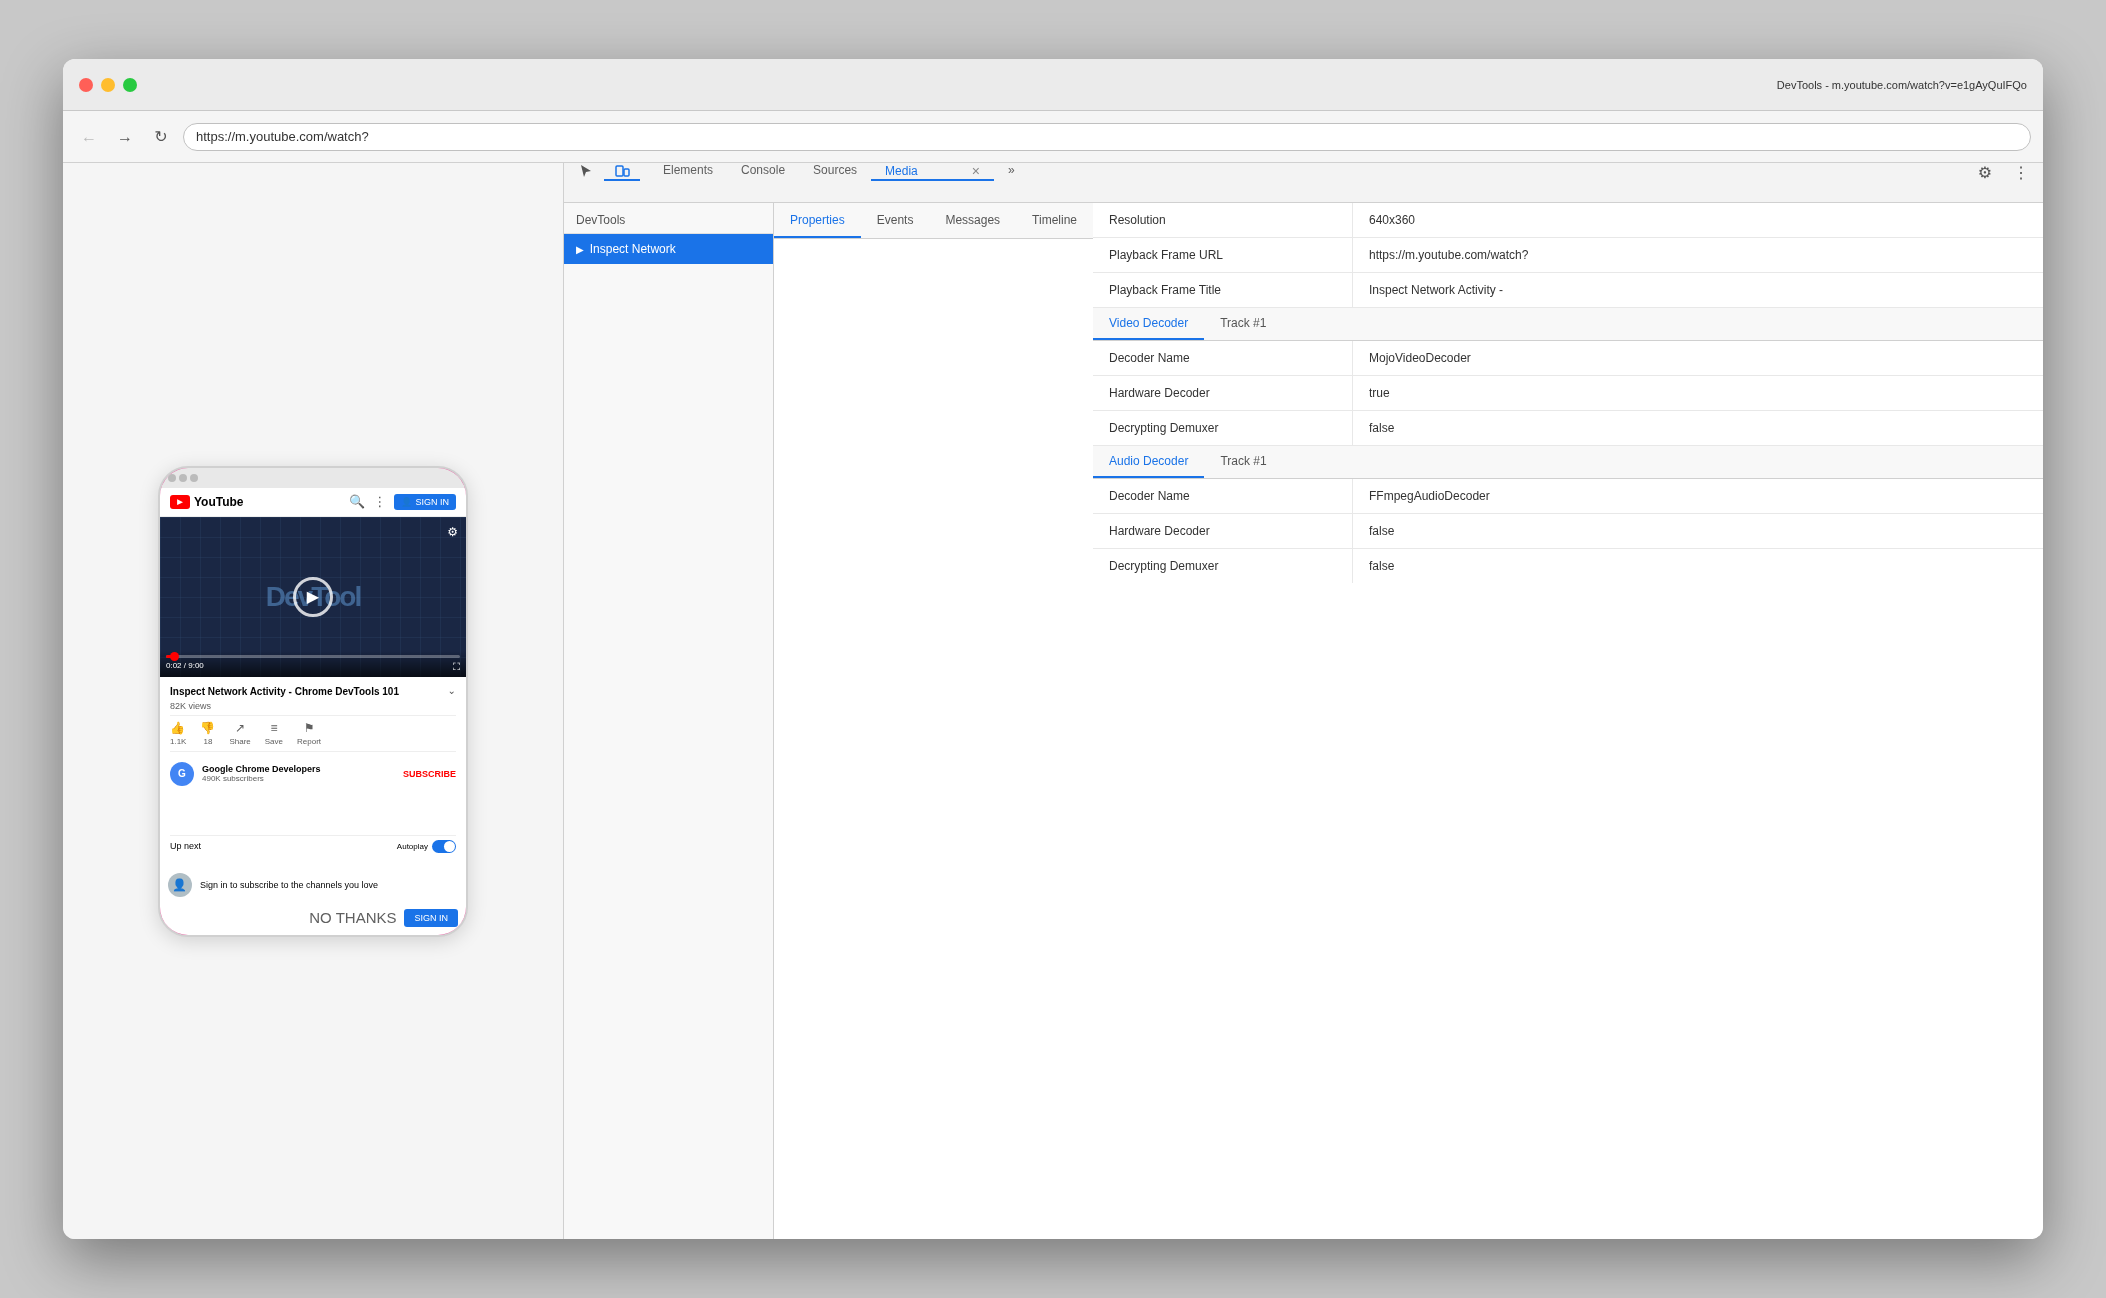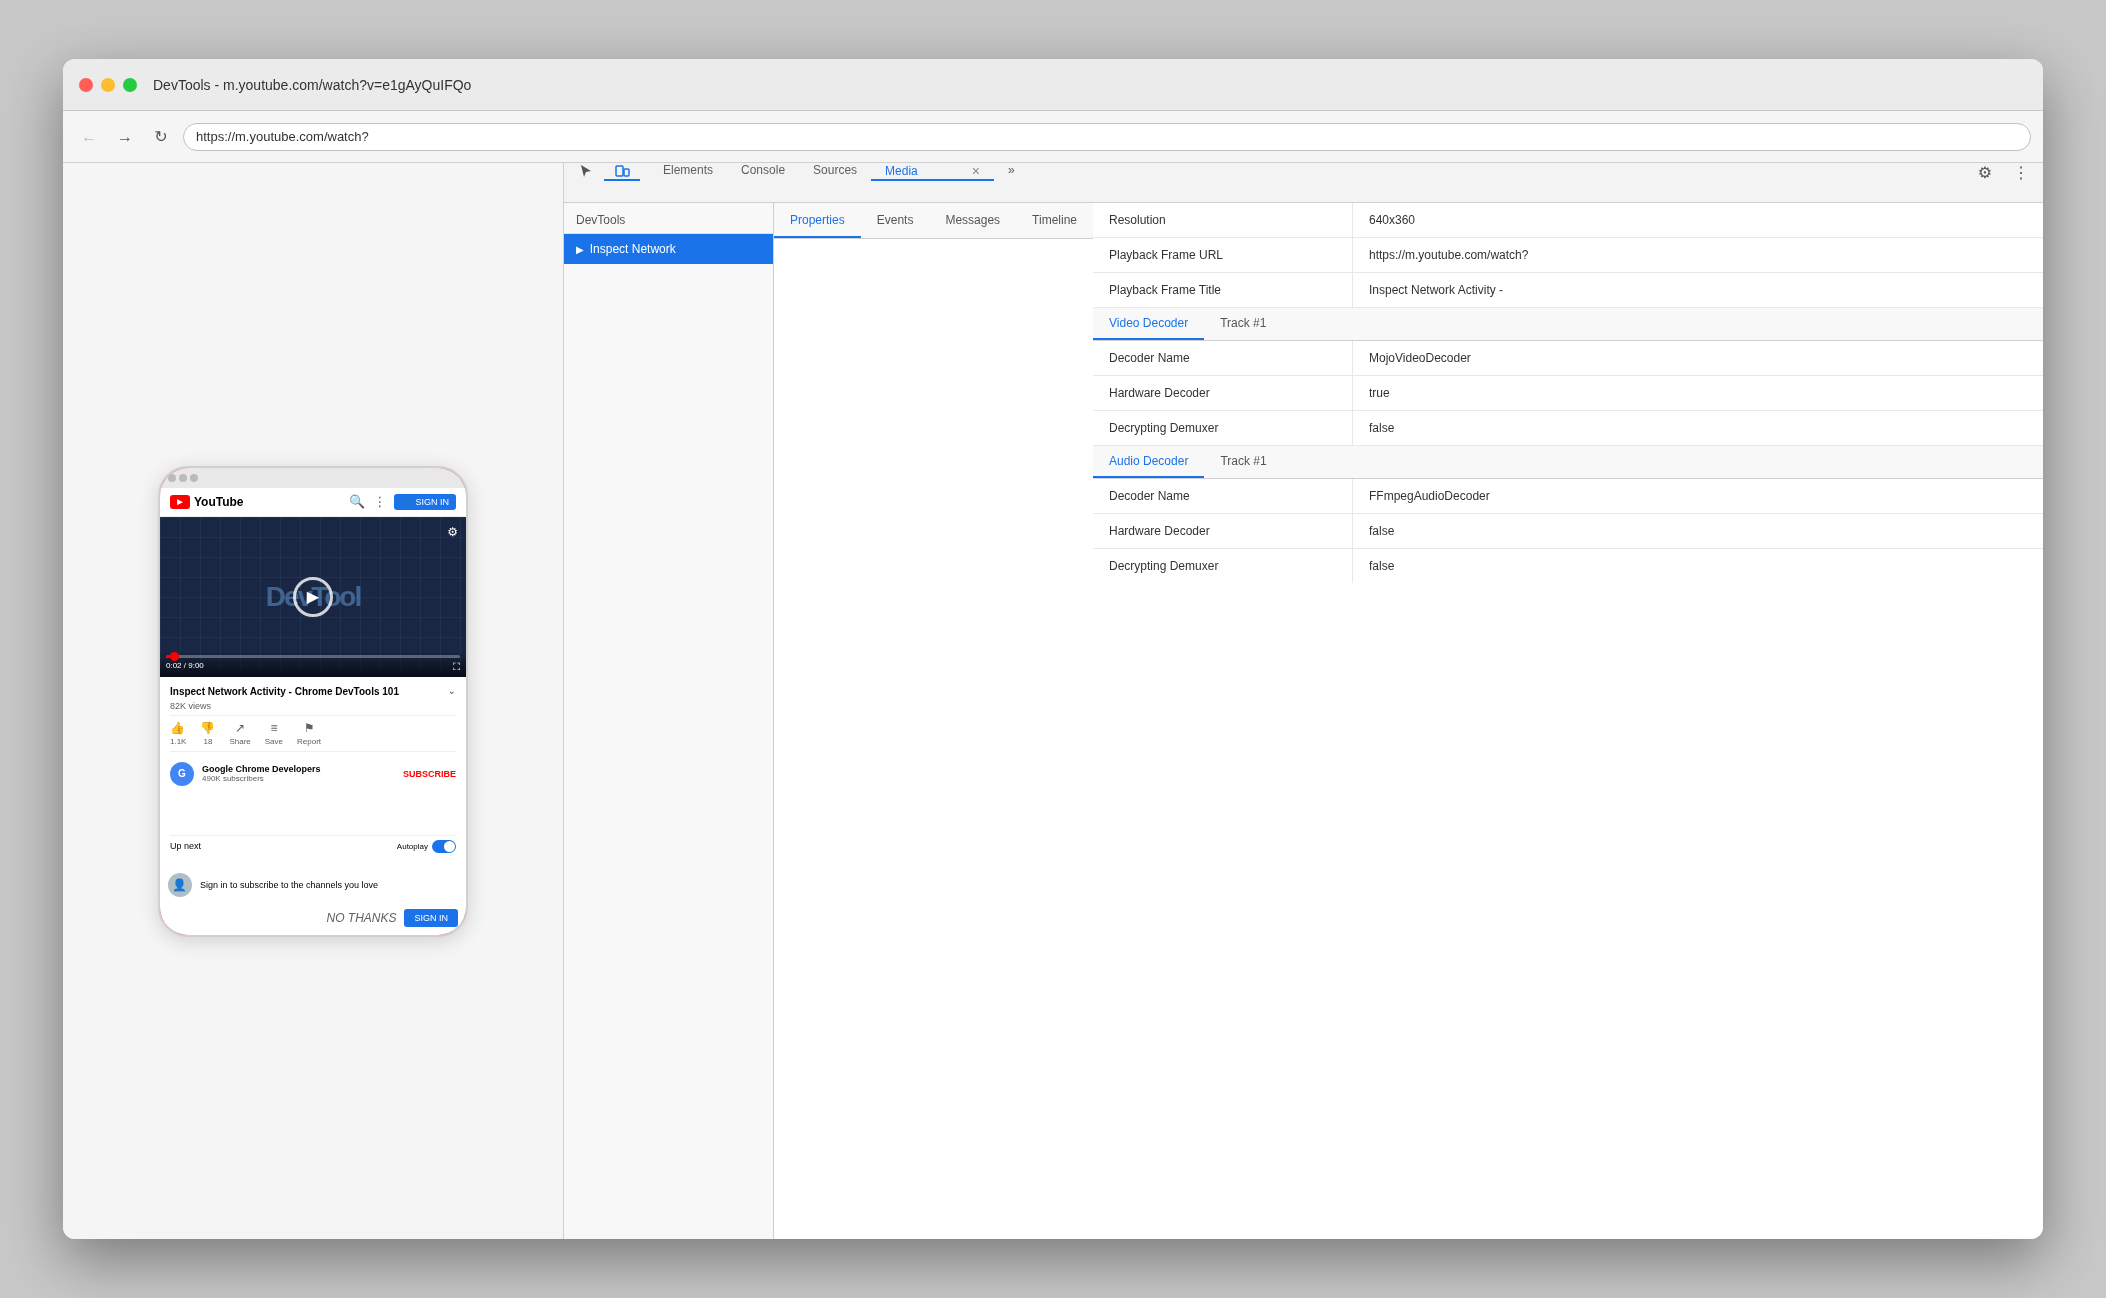--- a/index.html
+++ b/index.html
@@ -40,22 +40,22 @@
     .traffic-light {
       width: 14px;
       height: 14px;
       border-radius: 50%;
     }
     .tl-close { background: #ff5f57; }
     .tl-min { background: #ffbd2e; }
     .tl-max { background: #28ca41; }
     .title-text {
       flex: 1;
-      text-align: left;
-      font-size: 14px;
+      text-align: right;
+      font-size: 11px;
       color: #333;
       font-weight: 500;
     }
     
     .browser-chrome {
       height: 52px;
       background: #f5f5f5;
       border-bottom: 1px solid #d0d0d0;
       display: flex;
       align-items: center;
@@ -384,24 +384,23 @@
       display: flex;
       justify-content: flex-end;
       gap: 8px;
       padding: 4px 8px 8px;
       background: white;
     }
     .no-thanks-btn {
       border: none;
       background: none;
       color: #606060;
-      font-size: 12px;
+      font-size: 15px;
       cursor: pointer;
       font-weight: 500;
-      font-style: italic;
     }
     .sign-in-btn-small {
       background: #1a73e8;
       color: white;
       border: none;
       border-radius: 3px;
       padding: 4px 10px;
       font-size: 9px;
       cursor: pointer;
       font-weight: 500;

